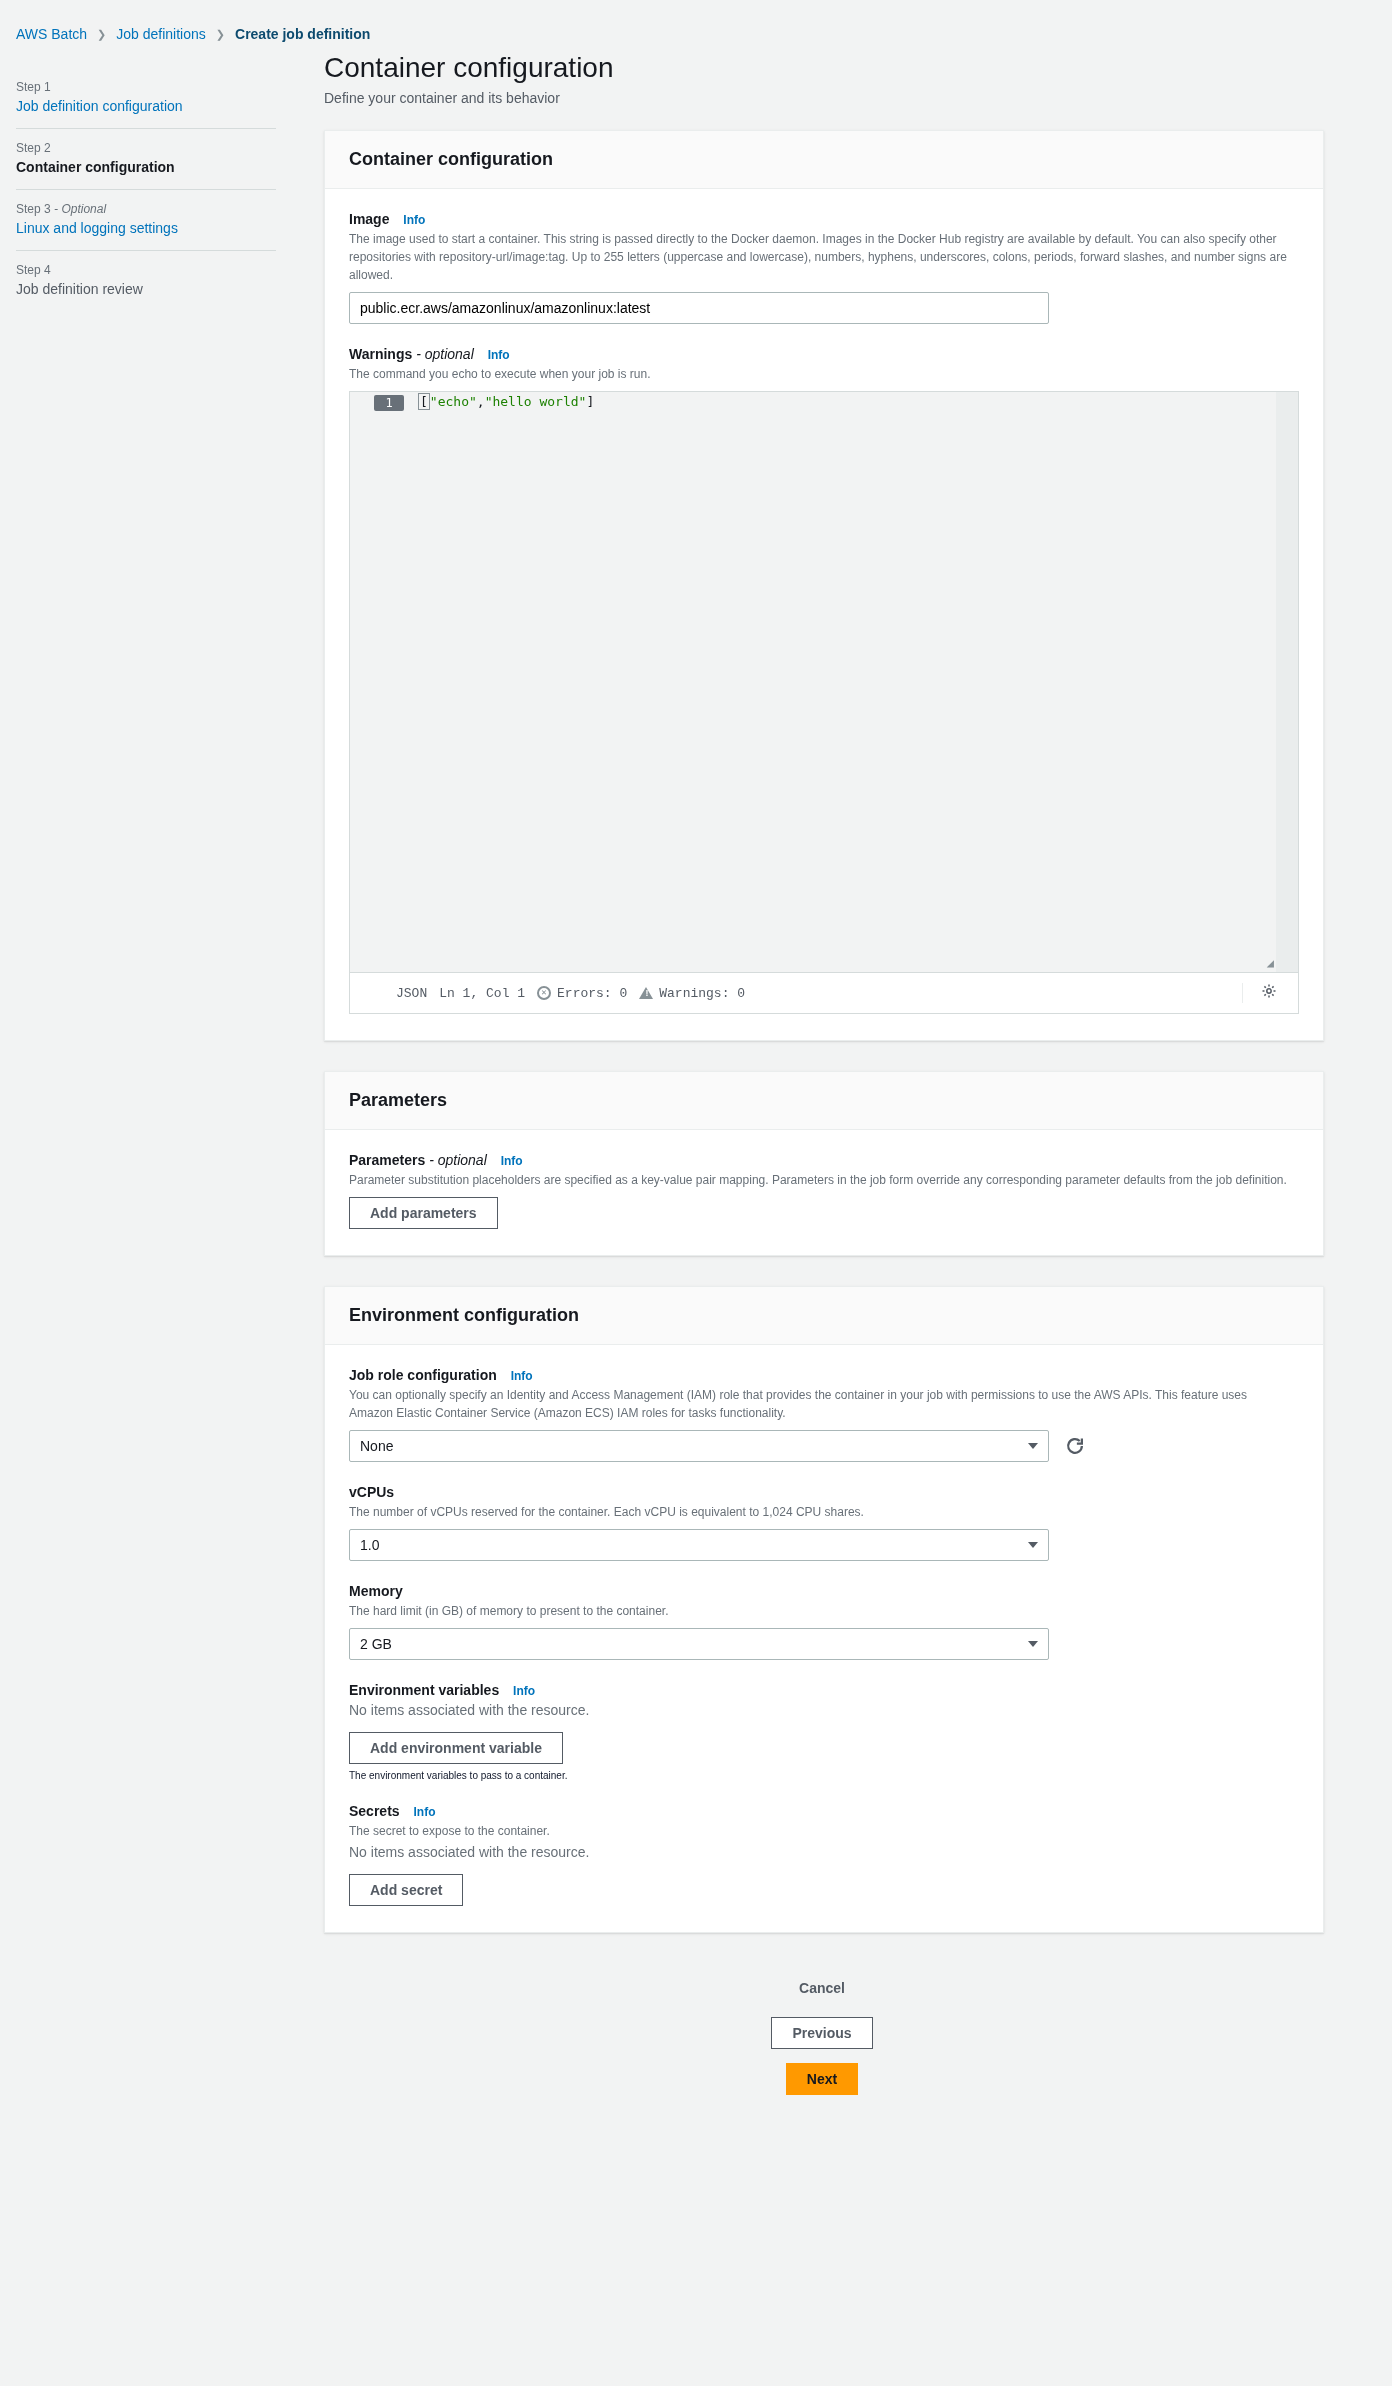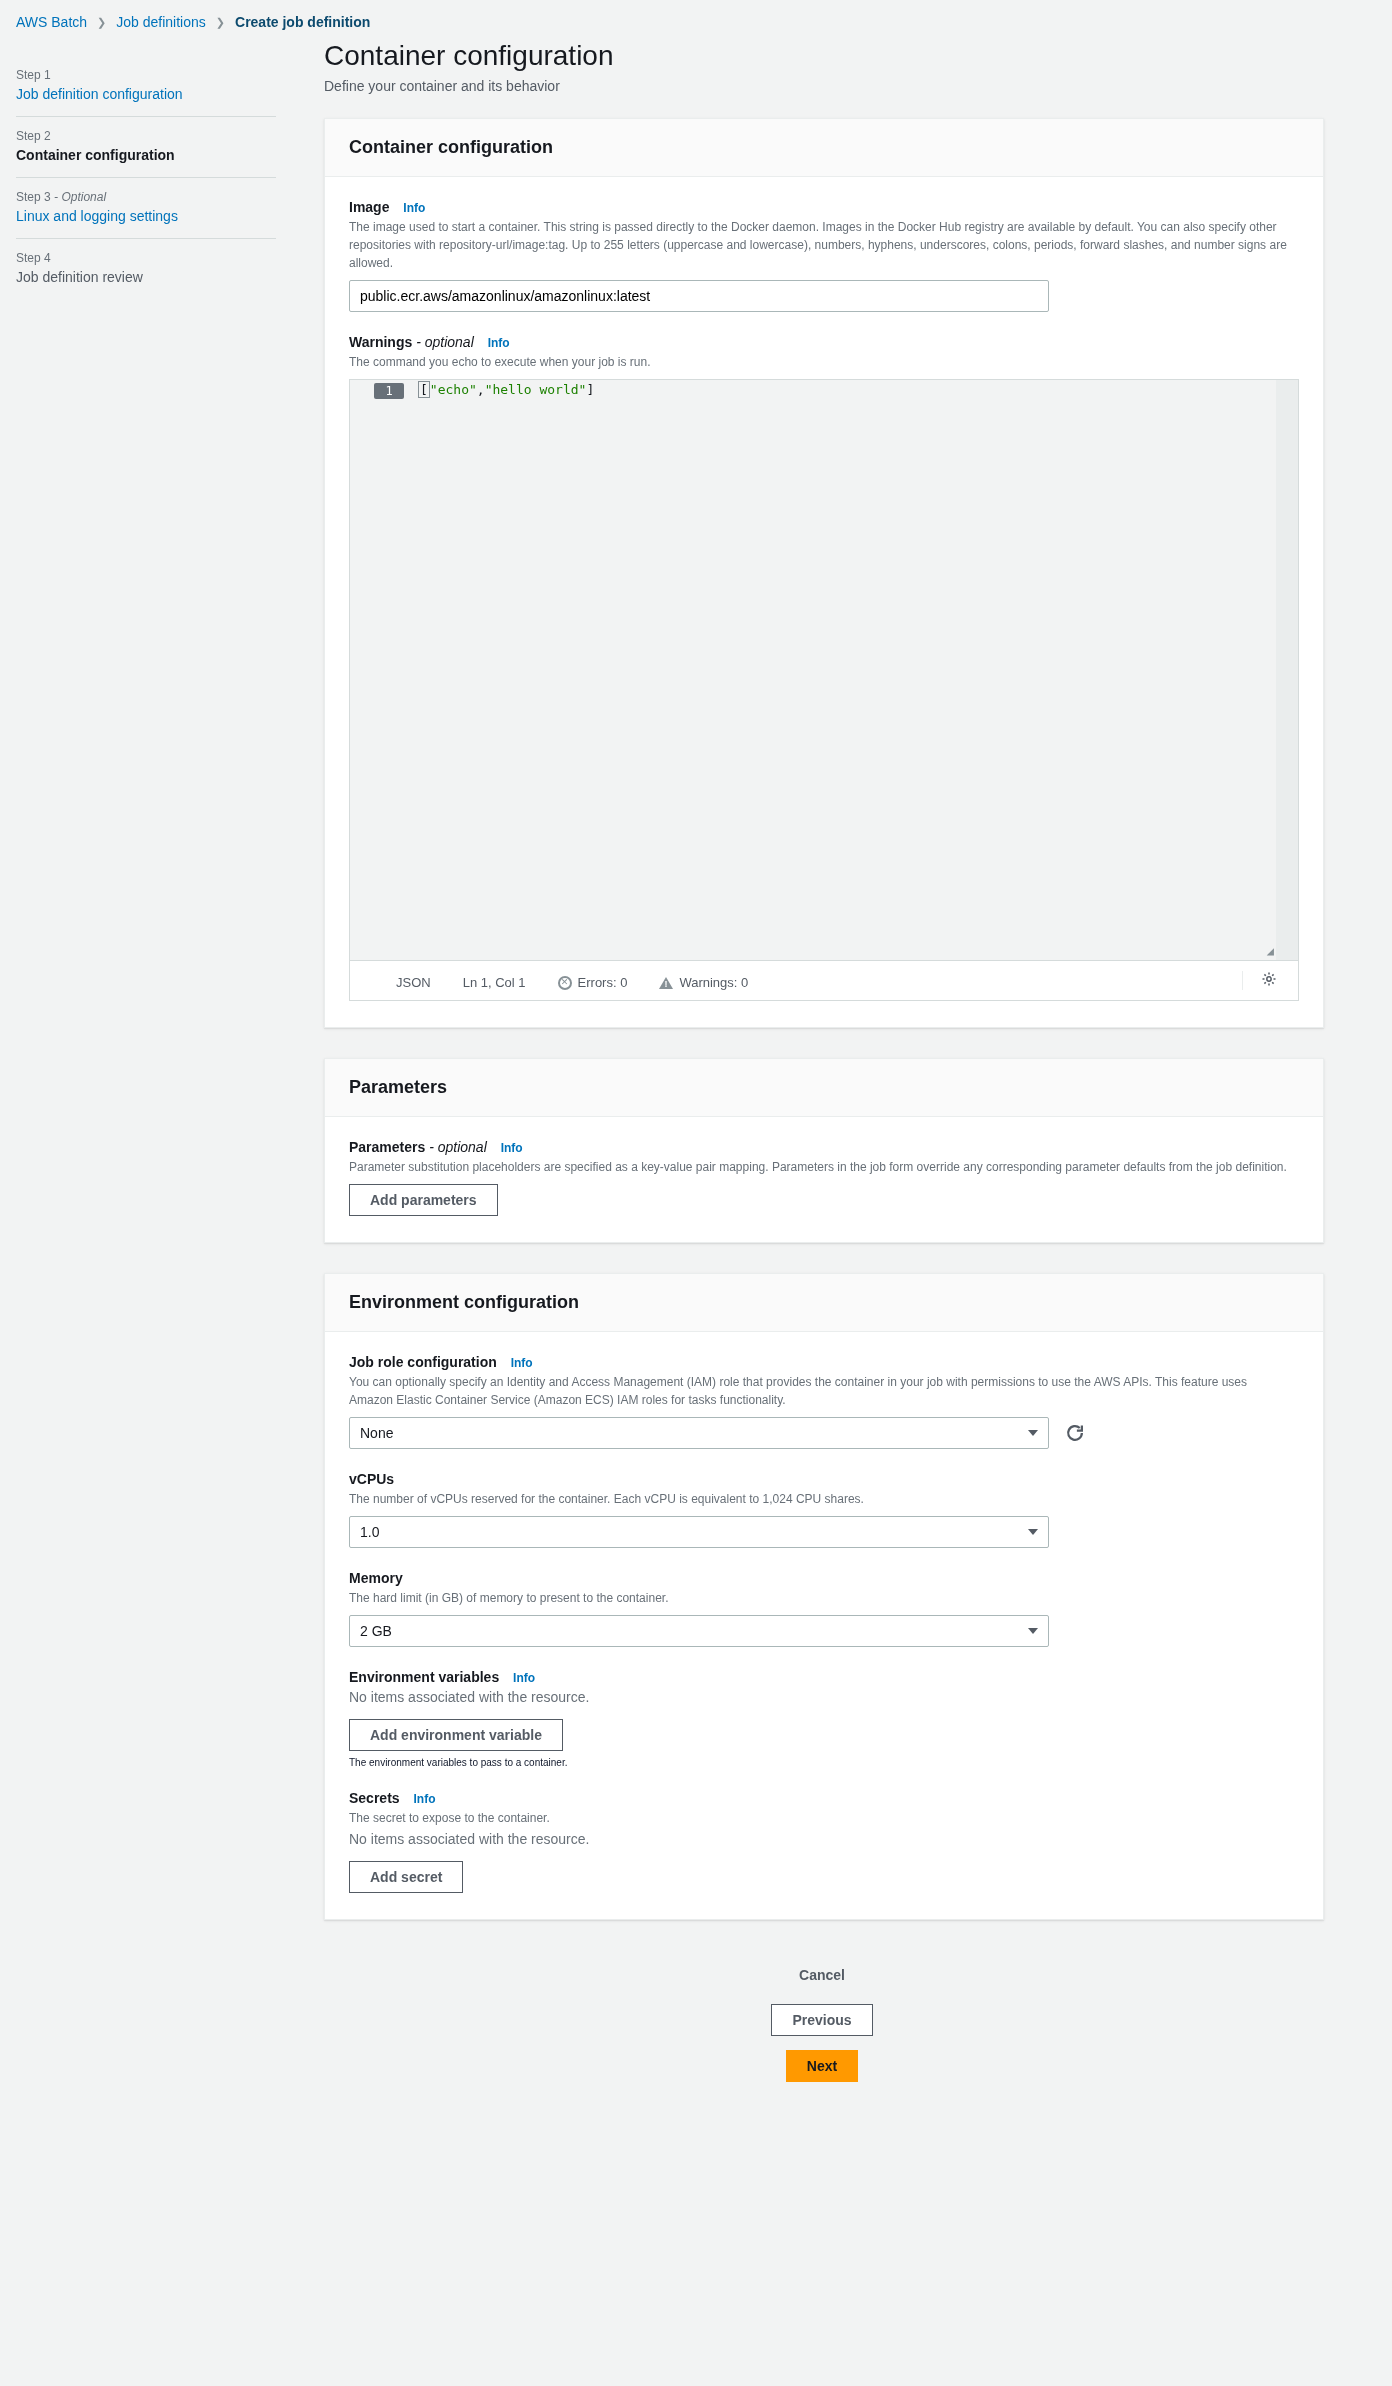--- a/index.html
+++ b/index.html
@@ -2,21 +2,21 @@
 <html><head>
 <meta charset="utf-8">
 <style>
   * { box-sizing: border-box; margin: 0; padding: 0; }
   body {
     font-family: "Amazon Ember", "Helvetica Neue", Arial, sans-serif;
     background: #f2f3f3;
     color: #16191f;
     font-size: 14px;
   }
-  .page { width: 1392px; margin: 0 auto; }
+  .page { width: 1392px; margin: 12px auto; }
   .breadcrumb {
     padding: 14px 16px 10px 16px;
     font-size: 14px;
     color: #545b64;
     display: flex;
     align-items: center;
     gap: 10px;
   }
   .breadcrumb a { color: #0073bb; text-decoration: none; }
   .breadcrumb .chev { color: #879196; font-size: 11px; }
@@ -73,23 +73,23 @@
   .code-content {
     flex: 1; font-family: Menlo, Consolas, monospace; font-size: 13px;
     position: relative; padding: 2px 6px; background:#f2f3f3;
   }
   .code-content .punct { color: #16191f; }
   .code-content .str { color: #1d8102; }
   .code-content .cursor-box { border:1px solid #879196; padding:0 1px;}
   .scroll-track { width: 22px; background: #eaeded; }
   .resize-handle { position:absolute; bottom:2px; right:2px; font-size:12px; color:#879196; }
   .code-status {
-    display: flex; align-items: flex-end; gap: 32px;
+    display: flex; align-items: center; gap: 12px;
     padding: 10px 16px; border-top: 1px solid #d5dbdb; background:#fff;
-    font-size: 13px; color: #545b64;
+    font-size: 13px; color: #545b64; font-family: Liberation Mono, monospace;
   }
   .code-status .spacer { flex:1; }
   .code-status .mono { font-family: inherit; }
   .status-item { display:flex; align-items:center; gap:6px; }
   .circ-icon { width:14px; height:14px; border:2px solid #879196; border-radius:50%; display:inline-flex; align-items:center; justify-content:center; font-size:9px; color:#879196; line-height:1;}
   .tri-icon { width:0; height:0; border-left:7px solid transparent; border-right:7px solid transparent; border-bottom:12px solid #879196; position:relative; }
   .tri-icon::after { content:"!"; position:absolute; left:-2px; top:2px; font-size:9px; color:#fff; font-weight:700;}
   .gear-icon { width:16px; height:16px; color:#545b64; cursor:pointer; }
   .gear-box { width:40px; text-align:center; border-left:1px solid #eaeded; padding-left:12px; margin-left:auto;}
   .btn {

